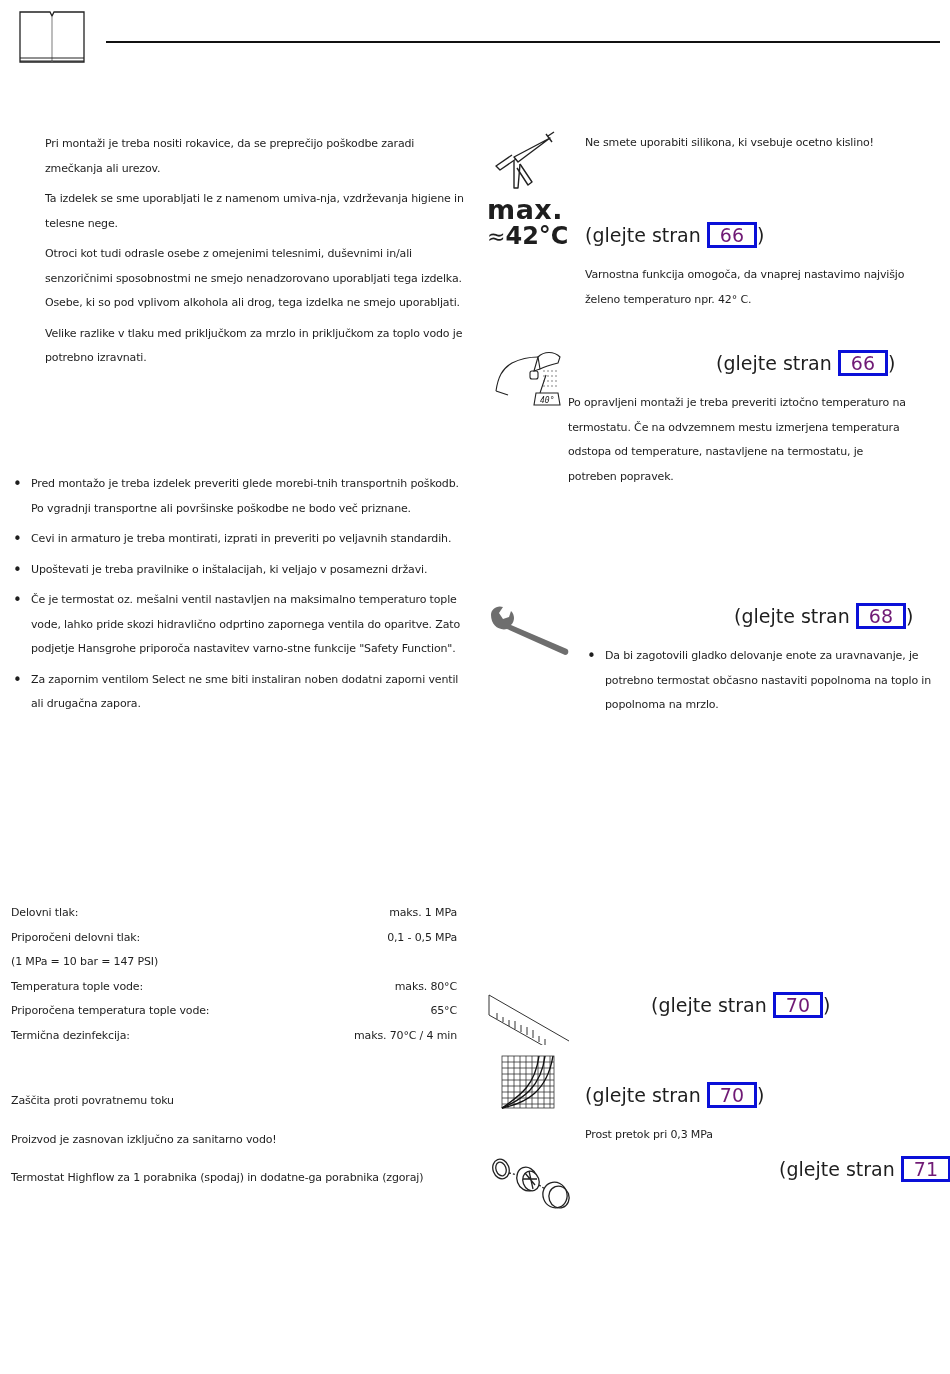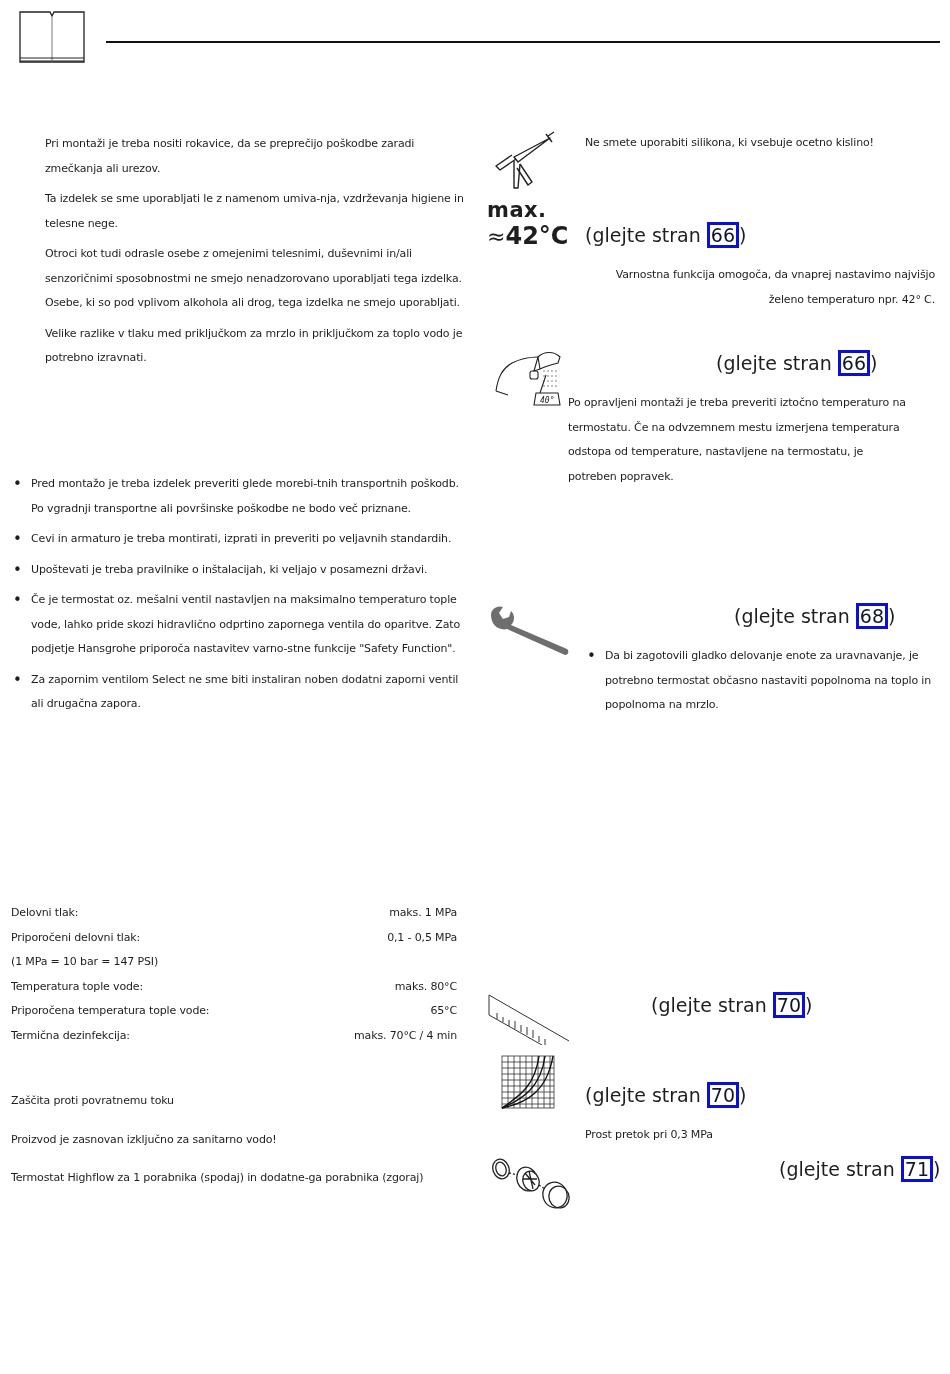--- a/index.html
+++ b/index.html
@@ -21,26 +21,26 @@
     ul.bullets li { position: relative; padding-left: 20px; margin-bottom: 6px; }
     ul.bullets li::before {
       content: "\2022"; position: absolute; left: 2px; top: 0; font-size: 15px;
     }
 
     .spec-row { display: flex; justify-content: space-between; align-items: center; }
     .spec-row .val { text-align: right; white-space: nowrap; }
 
     .xref { font-size: 19px; line-height: 26px; white-space: nowrap; color: #1e1e1e; }
     .xref .num {
-      display: inline-block; border: 3px solid #0a10d8; padding: 0 1px;
-      line-height: 20px; color: #0f172a; cursor: pointer;
+      display: inline-block; border: 3px solid #0a10d8; padding: 0 10px;
+      line-height: 20px; color: #701a75; cursor: pointer;
     }
 
     .max-label {
-      font-weight: bold; font-size: 21px; line-height: 24px; letter-spacing: 0.5px;
+      font-weight: bold; font-size: 27px; line-height: 24px; letter-spacing: 0.5px;
     }
     .max-temp { font-weight: bold; font-size: 24px; line-height: 28px; white-space: nowrap; }
     .max-temp .approx { font-weight: normal; font-size: 22px; }
   </style>
 </head>
 <body>
 
 <div class="abs book-icon">
   <svg width="68" height="56" viewBox="0 0 68 56">
     <path d="M2 2 H32 L34 6 L36 2 H66 V52 H2 Z" fill="#fff" stroke="#222" stroke-width="1.3"></path>
@@ -111,21 +111,21 @@
 </div>
 <p class="abs txt" style="left:585px; top:131px; width:320px;">Ne smete uporabiti silikona, ki vsebuje ocetno kislino!</p>
 
 <div class="abs" style="left:487px; top:198px; width:95px;">
   <div class="max-label">max.</div>
   <div class="max-temp"><span class="approx">≈</span><span>42°C</span></div>
 </div>
 <div class="abs xref" style="left:585px; top:222px;">
   <span>(glejte stran </span><span class="num">66</span><span>)</span>
 </div>
-<p class="abs txt" style="left:585px; top:263px; width:350px;text-align:right;">Varnostna funkcija omogoča, da vnaprej nastavimo najvišjo želeno temperaturo npr. 42° C.</p>
+<p class="abs txt" style="left:585px; top:263px; width:350px;">Varnostna funkcija omogoča, da vnaprej nastavimo najvišjo želeno temperaturo npr. 42° C.</p>
 
 <div class="abs" style="left:494px; top:349px; width:72px; height:60px;">
   <svg width="72" height="60" viewBox="0 0 72 60">
     <g fill="none" stroke="#222" stroke-width="1.1">
       <path d="M2 42 C4 28 8 20 18 14 C26 10 36 8 44 8"></path>
       <path d="M2 42 L14 46"></path>
       <path d="M44 8 C50 2 60 2 66 8 L64 14 C56 16 50 18 46 20 Z" fill="#fff"></path>
       <path d="M44 8 L40 22 L46 20"></path>
       <rect x="36" y="22" width="8" height="8" rx="2"></rect>
       <path d="M46 44 L52 26"></path>

